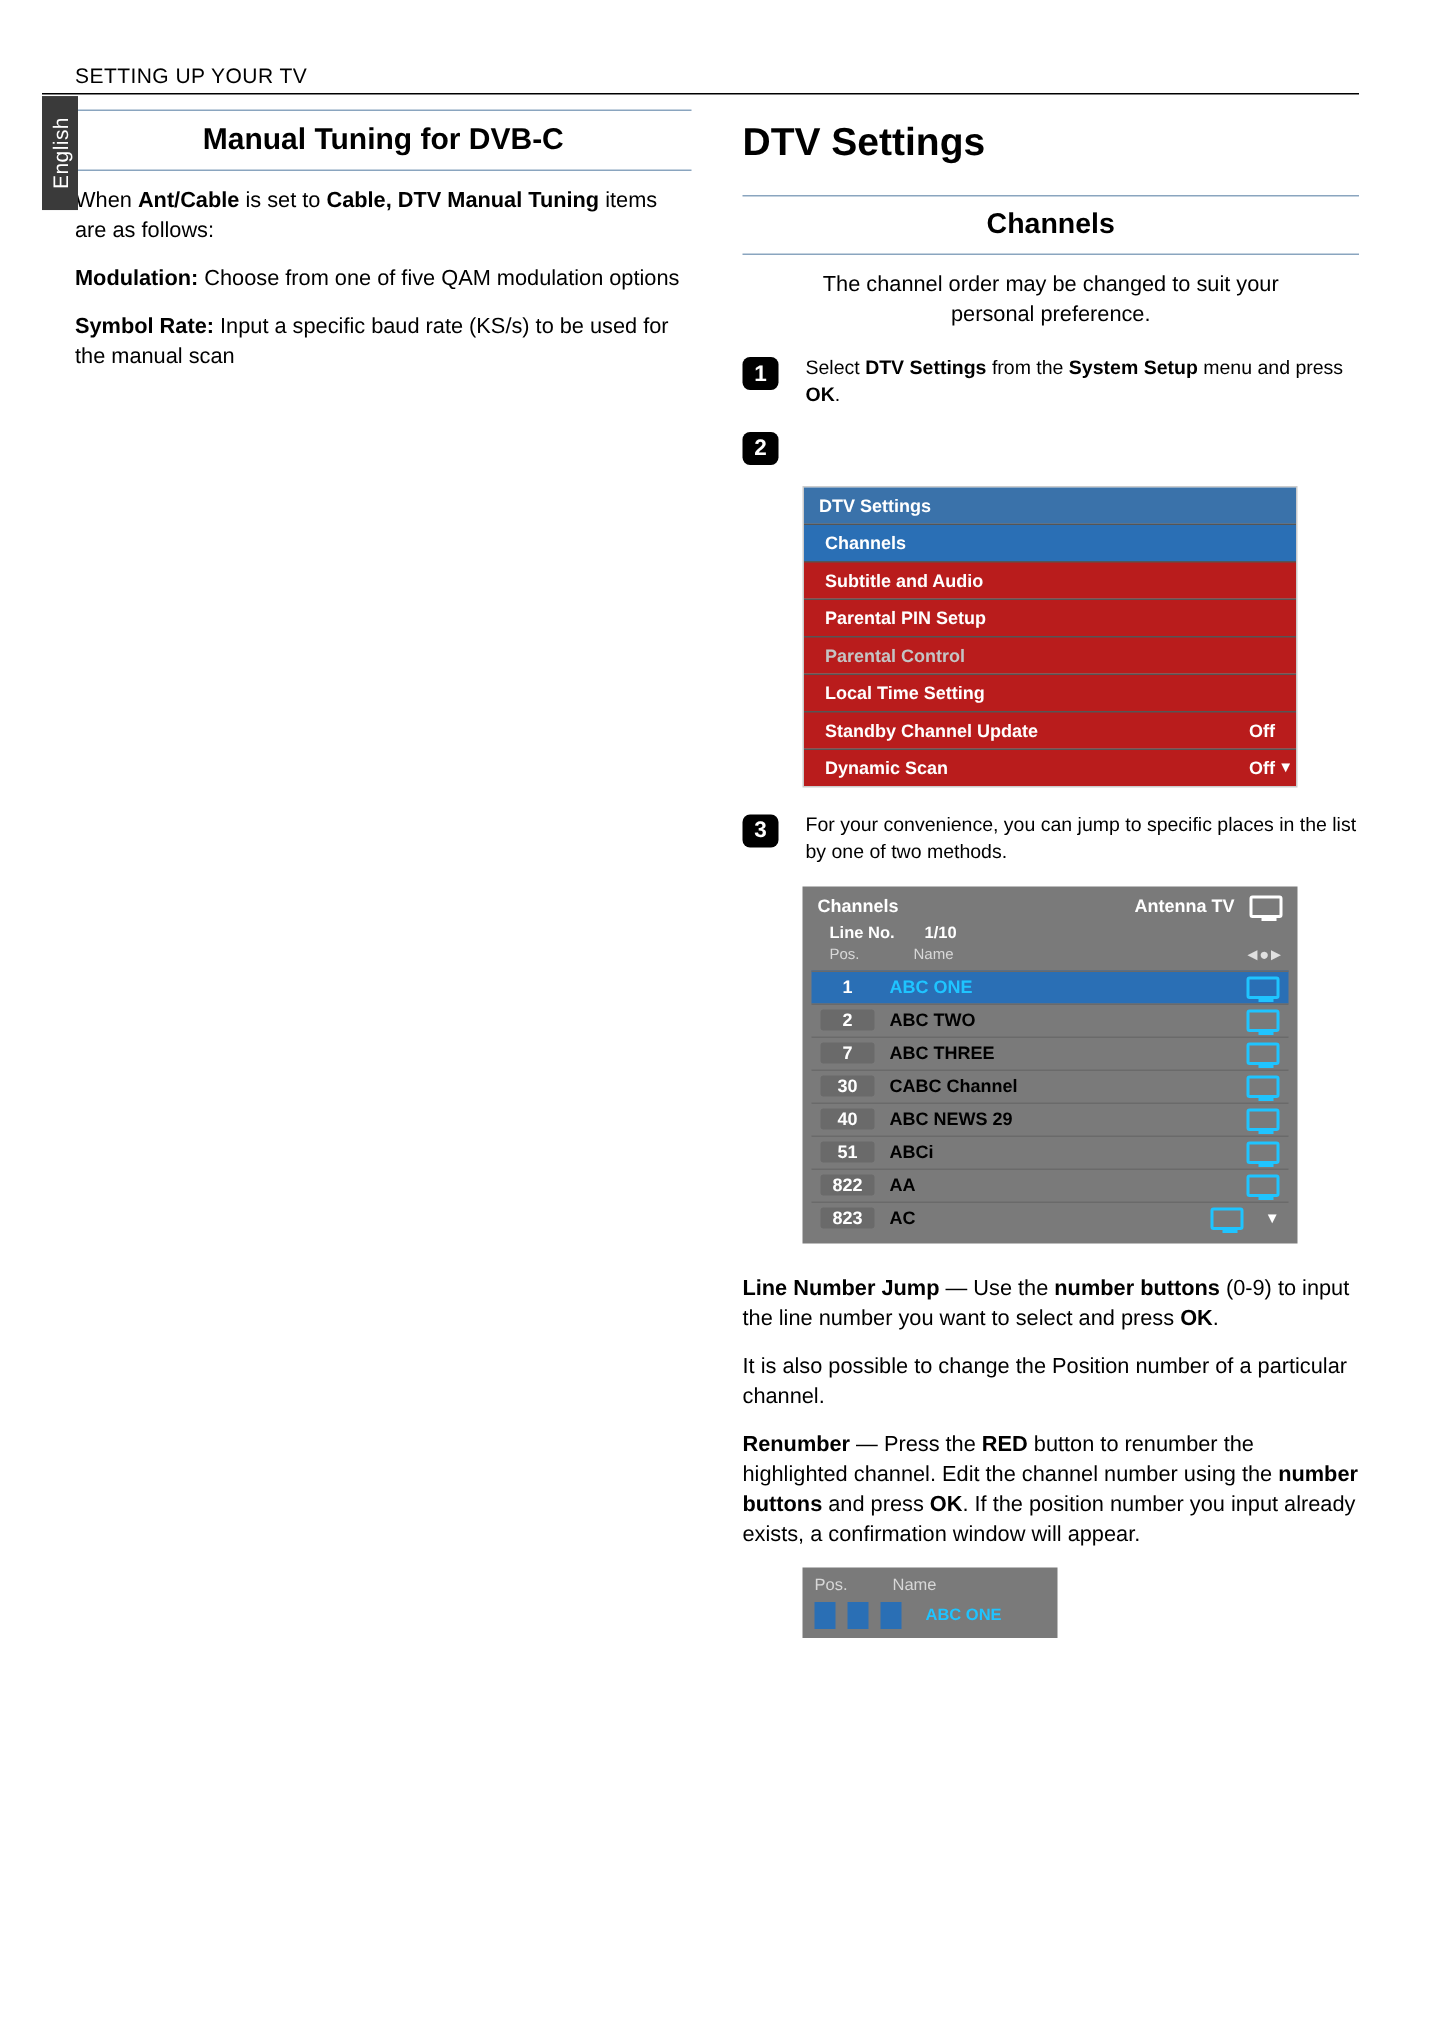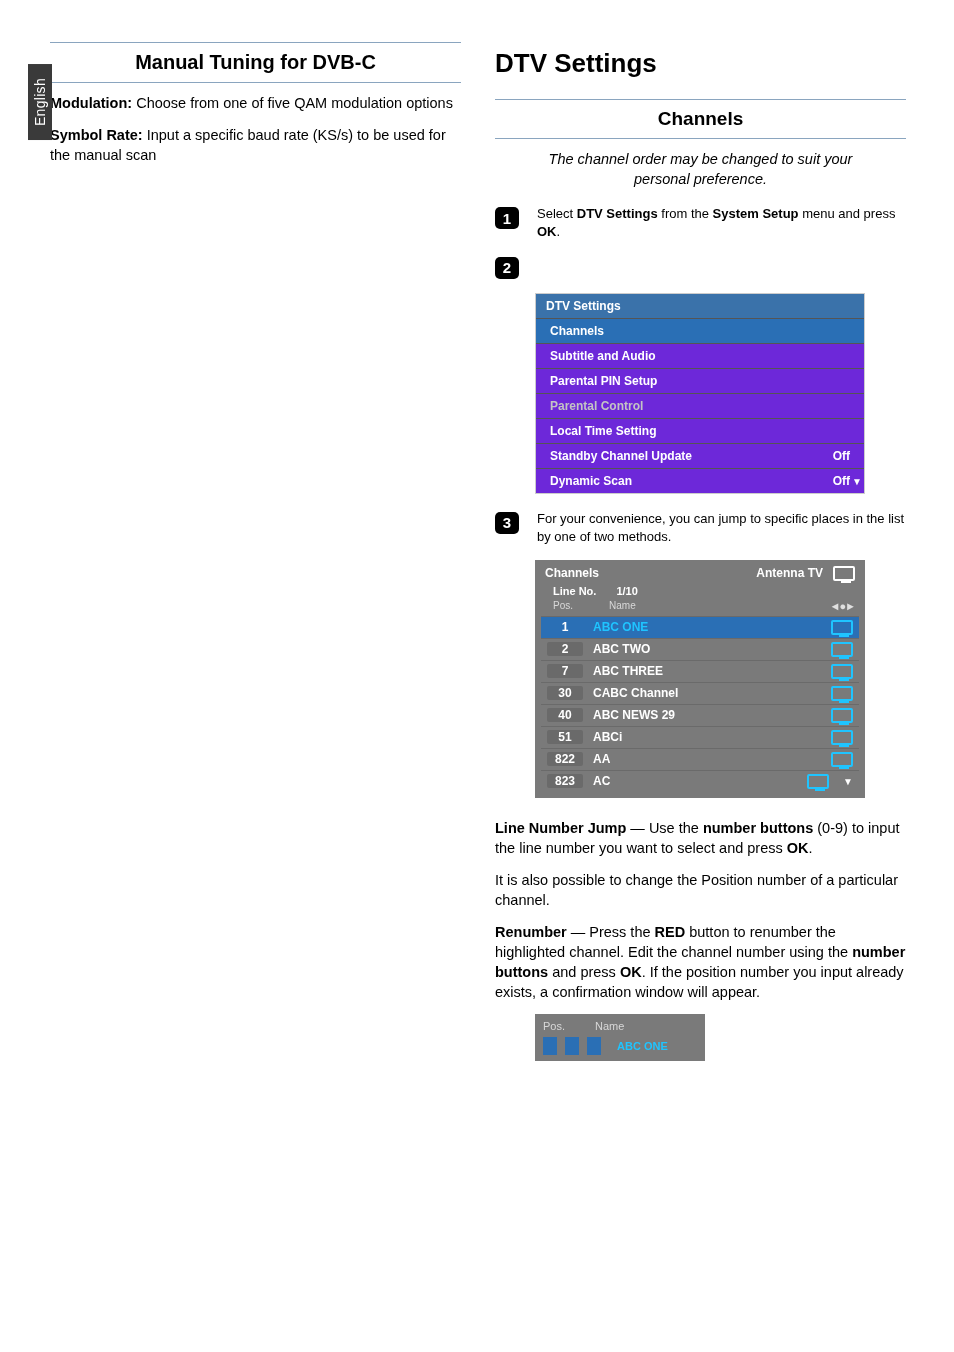--- a/index.html
+++ b/index.html
@@ -6,67 +6,71 @@
   body { font-family: Arial, Helvetica, sans-serif; width: 954px; height: 1352px; background: #fff; color: #000; position: relative; }
   .page { padding: 42px 48px 30px 28px; }
   .running-head { font-size: 14px; letter-spacing: 0.3px; border-bottom: 1.5px solid #000; padding: 0 0 4px 22px; margin-bottom: 10px; }
   .lang-tab { position: absolute; top: 64px; left: 28px; background: #3a3a3a; color: #fff; writing-mode: vertical-rl; transform: rotate(180deg); padding: 14px 4px; font-size: 14px; letter-spacing: 0.3px; }
   .columns { display: flex; gap: 34px; padding-left: 22px; }
   .col { flex: 1; min-width: 0; }
   .bar-heading { text-align: center; font-family: "Segoe UI", Arial, sans-serif; font-weight: 600; font-size: 20px; border-top: 1.5px solid #8aa5bf; border-bottom: 1.5px solid #8aa5bf; padding: 8px 0; margin-bottom: 10px; }
   .bar-heading.sub { font-size: 19px; margin-top: 20px; }
   .main-heading { font-family: "Segoe UI", Arial, sans-serif; font-weight: 600; font-size: 26px; margin: 6px 0 10px 0; }
   .body { font-family: "Segoe UI", Arial, sans-serif; font-size: 14.5px; line-height: 1.38; margin-bottom: 12px; }
-  .body.italic { font-style: italic; text-align: center; margin: 6px 28px 16px; }
+  .body.italic { text-align: center; margin: 6px 28px 16px; }
   .step { display: flex; gap: 18px; margin-bottom: 14px; }
   .step-num { flex: 0 0 24px; height: 22px; background: #000; color: #fff; border-radius: 5px; font-weight: bold; font-size: 15px; display: flex; align-items: center; justify-content: center; margin-top: 2px; }
   .step-body { flex: 1; font-family: "Segoe UI", Arial, sans-serif; font-size: 13px; line-height: 1.38; }
   .menu-box { margin: 8px 0 16px 40px; width: 330px; font-family: Arial, sans-serif; font-size: 12px; border: 1px solid #ccc; }
   .menu-title { background: #3a72aa; color: #fff; font-weight: bold; padding: 5px 10px; }
-  .menu-row { background: #6d28d9; color: #fff; font-weight: bold; padding: 5px 14px; border-top: 1px solid #555; display: flex; justify-content: space-between; position: relative; }
+  .menu-row { background: #b91c1c; color: #fff; font-weight: bold; padding: 5px 14px; border-top: 1px solid #555; display: flex; justify-content: space-between; position: relative; }
   .menu-row.hl { background: #2a6fb5; }
   .menu-row.dim { color: #c4c4c4; }
   .menu-row .arrow { position: absolute; right: 2px; top: 50%; transform: translateY(-50%); font-size: 10px; color: #fff; }
   .chan-box { margin: 8px 0 20px 40px; width: 330px; background: #7a7a7a; font-family: Arial, sans-serif; font-size: 12px; color: #fff; padding: 4px 6px 6px; }
   .chan-hdr { display: flex; align-items: center; gap: 10px; font-weight: bold; padding: 2px 4px 4px; }
   .chan-hdr .title { flex: 0 0 auto; }
   .chan-hdr .src { margin-left: auto; }
   .chan-sub { display: flex; gap: 20px; font-weight: bold; padding: 0 4px 3px 12px; font-size: 11px; }
   .chan-cols { display: flex; gap: 36px; font-size: 10px; color: #d8d8d8; padding: 0 4px 4px 12px; }
   .chan-row { display: flex; align-items: center; gap: 10px; padding: 3px 6px; font-weight: bold; border-top: 1px solid #6a6a6a; }
   .chan-row.hl { background: #2a6fb5; }
   .chan-row .pos { width: 36px; text-align: center; background: #6a6a6a; border-radius: 2px; }
   .chan-row.hl .pos { background: transparent; }
-  .chan-row .nm { flex: 1; color: #ffffff; }
+  .chan-row .nm { flex: 1; color: #000000; }
   .chan-row.hl .nm { color: #1fc4ff; }
   .tv-icon { width: 22px; height: 15px; border: 2px solid #1fc4ff; border-radius: 2px; display: inline-block; position: relative; }
   .tv-icon.white { border-color: #fff; }
   .tv-icon::after { content: ""; position: absolute; bottom: -4px; left: 6px; width: 10px; height: 2px; background: #1fc4ff; }
   .tv-icon.white::after { background: #fff; }
   .rowend { display:flex; gap:10px; align-items:center; margin-left:auto; }
   .joy-icon { font-size: 11px; letter-spacing: -1px; color: #e0e0e0; }
   .chan-row-arrow { font-size: 10px; color: #fff; margin-left: 4px; }
   .renum-box { margin: 8px 0 0 40px; width: 170px; background: #7a7a7a; font-family: Arial, sans-serif; font-size: 11px; color: #d8d8d8; padding: 6px 8px; }
   .renum-hdr { display: flex; gap: 30px; padding-bottom: 5px; }
   .renum-row { display: flex; align-items: center; gap: 8px; }
   .dig { width: 14px; height: 18px; background: #2a6fb5; display: inline-block; }
   .renum-row .nm { color: #1fc4ff; font-weight: bold; margin-left: 8px; }
   .page-num { font-size: 30px; font-family: "Segoe UI", Arial, sans-serif; text-align: center; position: absolute; bottom: 26px; left: 0; right: 0; }
   b { font-weight: 700; }
 </style>
 </head>
 <body>
 
 <div class="page">
+  <div class="running-head">SETTING UP YOUR TV</div>
   <div class="lang-tab">English</div>
 
   <div class="columns">
 
     <div class="col">
       <div class="bar-heading">Manual Tuning for DVB-C</div>
+      <p class="body">
+        <span>When </span><b>Ant/Cable</b><span> is set to </span><b>Cable, DTV Manual Tuning</b><span> items are as follows:</span>
+      </p>
       <p class="body"><b>Modulation:</b><span> Choose from one of five QAM modulation options</span></p>
       <p class="body"><b>Symbol Rate:</b><span> Input a specific baud rate (KS/s) to be used for the manual scan</span></p>
     </div>
 
     <div class="col">
       <div class="main-heading">DTV Settings</div>
       <div class="bar-heading sub">Channels</div>
       <p class="body italic">The channel order may be changed to suit your personal preference.</p>
 
       <div class="step">

